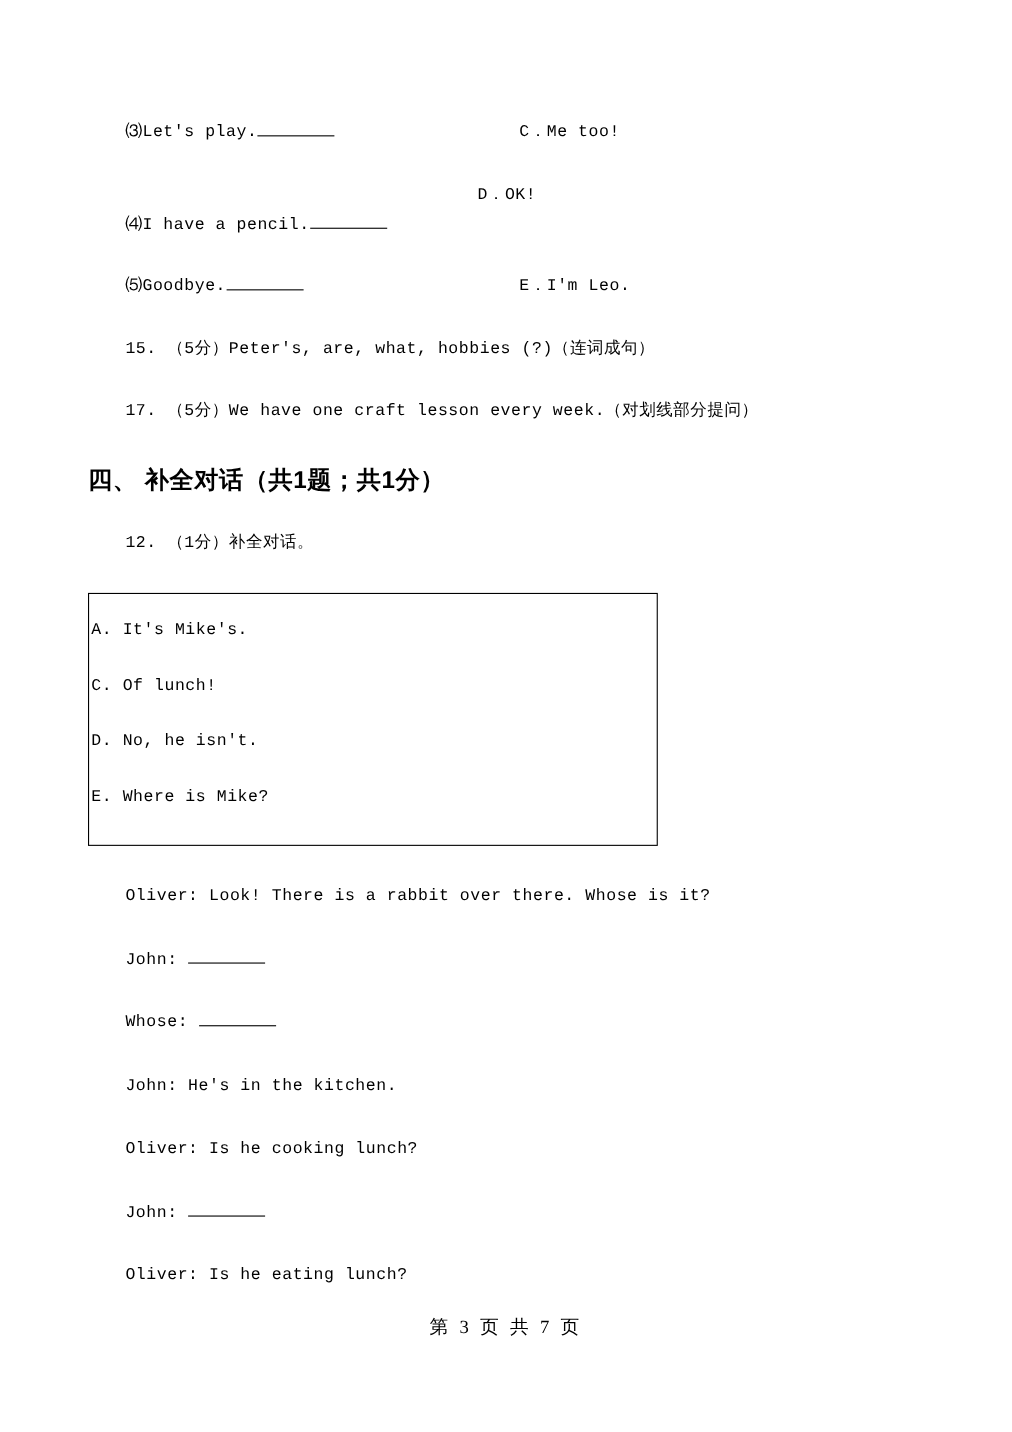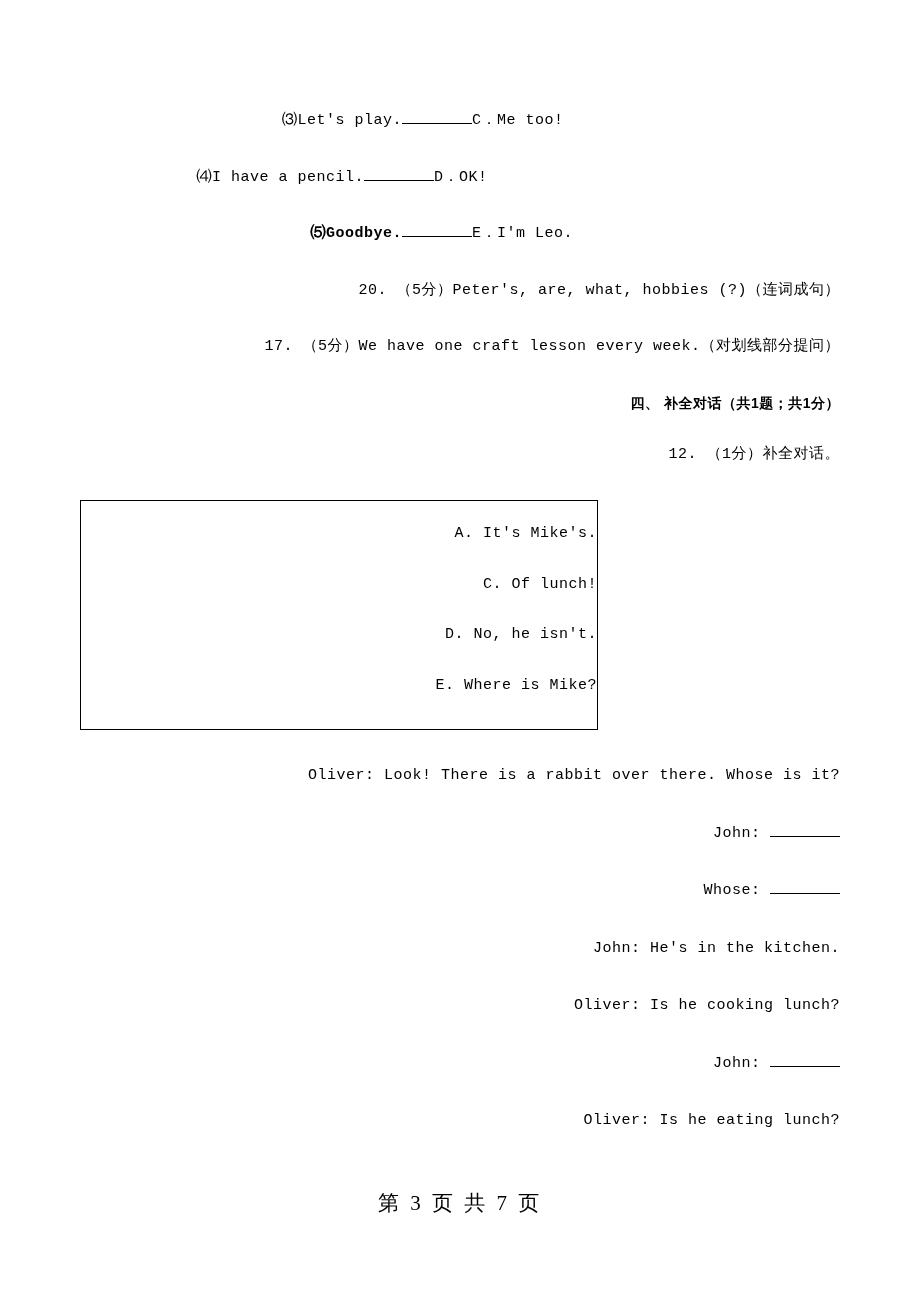--- a/index.html
+++ b/index.html
@@ -17,26 +17,25 @@
       position: relative;
       padding: 110px 80px 0 80px;
       line-height: 1.5;
     }
     .page-number {
       position: absolute;
       bottom: 83px;
       left: 0;
       right: 0;
       text-align: center;
-      font-size: 21px;
+      font-size: 17px;
       letter-spacing: 3px;
     }
     .content {
       padding-left: 34px;
-      text-align: right;
     }
     .match-row {
       display: flex;
       margin-bottom: 34px;
     }
     .match-left {
       flex: 0 0 auto;
     }
     .match-right {
       flex: 0 0 auto;
@@ -45,49 +44,48 @@
       display: inline-block;
       border-bottom: 1px solid #000;
       width: 70px;
       vertical-align: baseline;
     }
     .q-line {
       margin-bottom: 34px;
     }
     .section-heading {
       font-weight: bold;
-      font-size: 14px;
+      font-size: 22px;
       margin-left: -34px;
       margin-bottom: 30px;
       margin-top: 8px;
       font-family: "SimHei", "黑体", sans-serif;
     }
     .option-box {
       border: 1.5px solid #000;
       margin-left: -34px;
       margin-right: 242px;
       padding: 22px 0 4px 0;
       margin-bottom: 28px;
     }
     .option-box div {
       margin-bottom: 28px;
       padding-left: 2px;
-      margin-left: 15px;
     }
     .dialog-line {
       margin-bottom: 35px;
       margin-top: 35px;
     }
     .mono {
       font-family: "Courier New", "SimSun", monospace;
       letter-spacing: 0.5px;
     }
     .row3 .match-left { width: 358px; }
-    .row4 .match-left { width: 320px; }
-    .row5 .match-left { width: 358px; font-weight: bold; }
+    .row4 .match-left { width: 320px; margin-top: 27px; }
+    .row5 .match-left { width: 358px; }
   </style>
 </head>
 <body>
 
 <div class="content mono">
 
   <div class="match-row row3">
     <div class="match-left">
       <span>⑶</span><span>Let's play.</span><span class="blank"></span>
     </div>
@@ -108,21 +106,21 @@
   <div class="match-row row5">
     <div class="match-left">
       <span>⑸</span><span>Goodbye.</span><span class="blank"></span>
     </div>
     <div class="match-right">
       <span>E．</span><span>I'm Leo.</span>
     </div>
   </div>
 
   <div class="q-line">
-    <span>20.</span> <span>（5分）</span><span>Peter's, are, what, hobbies (?)（连词成句）</span>
+    <span>15.</span> <span>（5分）</span><span>Peter's, are, what, hobbies (?)（连词成句）</span>
   </div>
 
   <div class="q-line">
     <span>17.</span> <span>（5分）</span><span>We have one craft lesson every week.（对划线部分提问）</span>
   </div>
 
   <div class="section-heading">四、 补全对话（共1题；共1分）</div>
 
   <div class="q-line">
     <span>12.</span> <span>（1分）</span><span>补全对话。</span>

